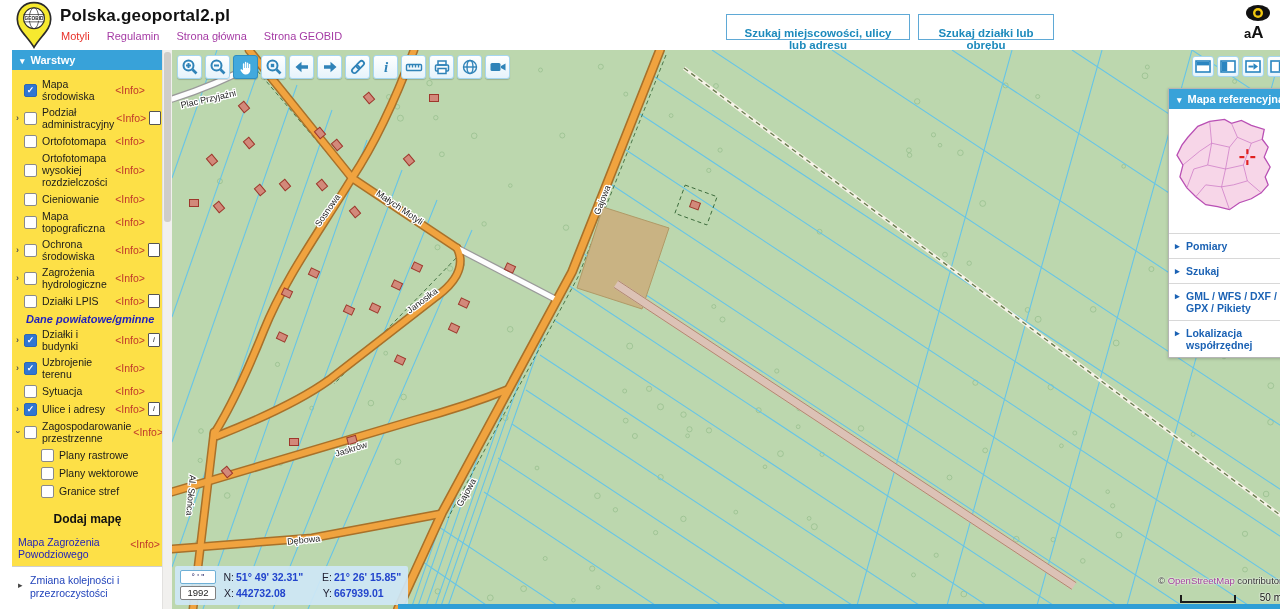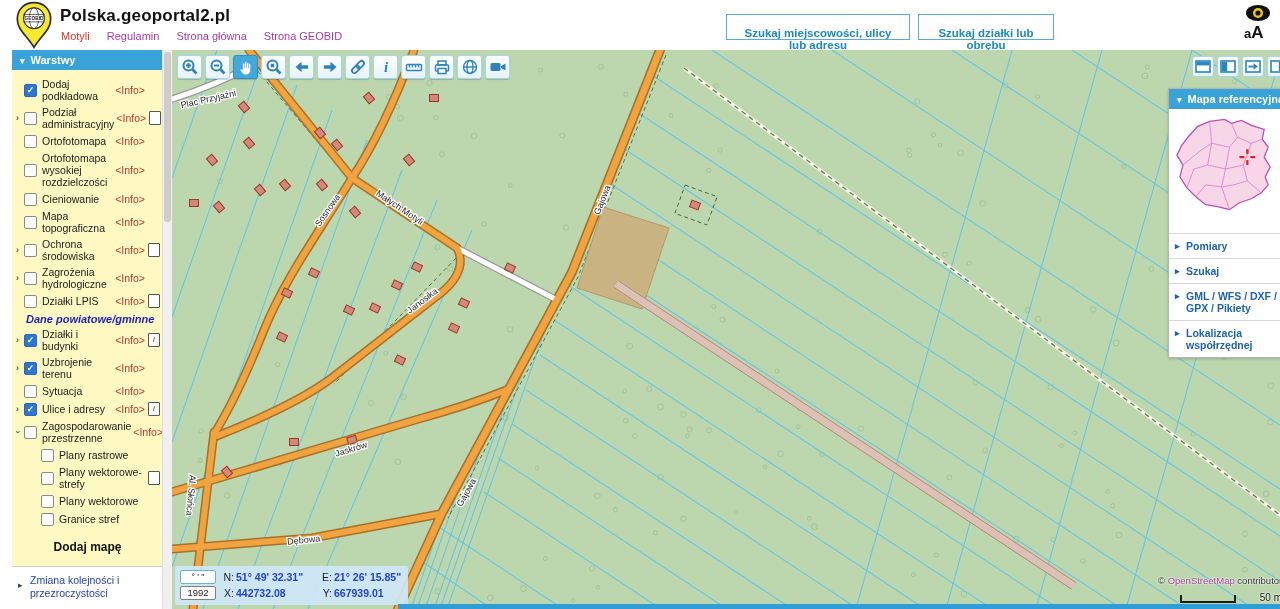--- a/index.html
+++ b/index.html
@@ -15,21 +15,21 @@
   .nav-link{color:#a53ba5;}
   .searchbtn{position:absolute;top:14px;height:20px;background:#fff;border:1px solid #5fa9d6;color:#1d8abc;
     font-size:11.5px;font-weight:bold;font-family:"Liberation Sans",sans-serif;padding:12px 12px;cursor:pointer;}
   #search1{left:714px;width:184px;}
   #search2{left:906px;width:136px;}
   #a11y{position:absolute;right:14px;top:4px;text-align:left;width:34px;}
   #fontsize-label{font-size:13px;font-weight:bold;color:#111;line-height:14px;letter-spacing:0px;}
   #fontsize-label b{font-size:17px;}
 
   
-  #sidebar{position:absolute;left:0;top:50px;width:160px;bottom:0;background:#fef9c3;overflow:hidden;font-size:10.5px;color:#1a1a1a;}
+  #sidebar{position:absolute;left:0;top:50px;width:160px;bottom:0;background:#fde047;overflow:hidden;font-size:10.5px;color:#1a1a1a;}
   .panel-header{background:#38a2d9;color:#fff;font-weight:bold;font-size:11px;padding:4px 6px 4px 8px;}
   .panel-header .tri{margin-right:6px;font-size:9px;}
   #sidebar-inner{width:151px;}
   #sb-scroll{position:absolute;right:0;top:0;width:9px;bottom:0;background:#f1f0ee;border-left:1px solid #e2e1df;}
   #sb-scroll .thumb{position:absolute;top:2px;left:1px;width:7px;height:170px;background:#cfcdc9;border-radius:3px;}
   .layers{margin-top:6px;}
   .lrow{display:flex;align-items:center;padding:2px 3px 2px 1px;line-height:12px;}
   .exp{width:9px;flex-shrink:0;color:#555;font-size:9px;text-align:center;visibility:hidden;cursor:pointer;}
   .exp::before{content:"›";display:inline-block;font-weight:bold;}
   .f-expand .exp{visibility:visible;}
@@ -138,21 +138,21 @@
 
   <div id="sidebar">
     <div id="sidebar-inner">
       <div class="panel-header"><span class="tri">▾</span><span>Warstwy</span></div>
 
       <div class="layers">
 
       <div class="lrow f-checked">
           <span class="exp"></span>
           <span class="chk"></span>
-          <span class="lbl">Dodaj podkładowa</span>
+          <span class="lbl">Mapa środowiska</span>
           <span class="info">&lt;Info&gt;</span>
           <span class="doc"></span>
         </div>
           <div class="lrow f-expand f-doc">
           <span class="exp"></span>
           <span class="chk"></span>
           <span class="lbl">Podział administracyjny</span>
           <span class="info">&lt;Info&gt;</span>
           <span class="doc"></span>
         </div>
@@ -246,25 +246,20 @@
           <span class="info">&lt;Info&gt;</span>
           <span class="doc"></span>
         </div>
         </div>
 
       <div>
 
       <div class="srow">
           <span class="chk"></span>
           <span class="lbl">Plany rastrowe</span>
-          <span class="doc"></span>
-        </div>
-          <div class="srow f-doc">
-          <span class="chk"></span>
-          <span class="lbl">Plany wektorowe-strefy</span>
           <span class="doc"></span>
         </div>
           <div class="srow">
           <span class="chk"></span>
           <span class="lbl">Plany wektorowe</span>
           <span class="doc"></span>
         </div>
           <div class="srow">
           <span class="chk"></span>
           <span class="lbl">Granice stref</span>

